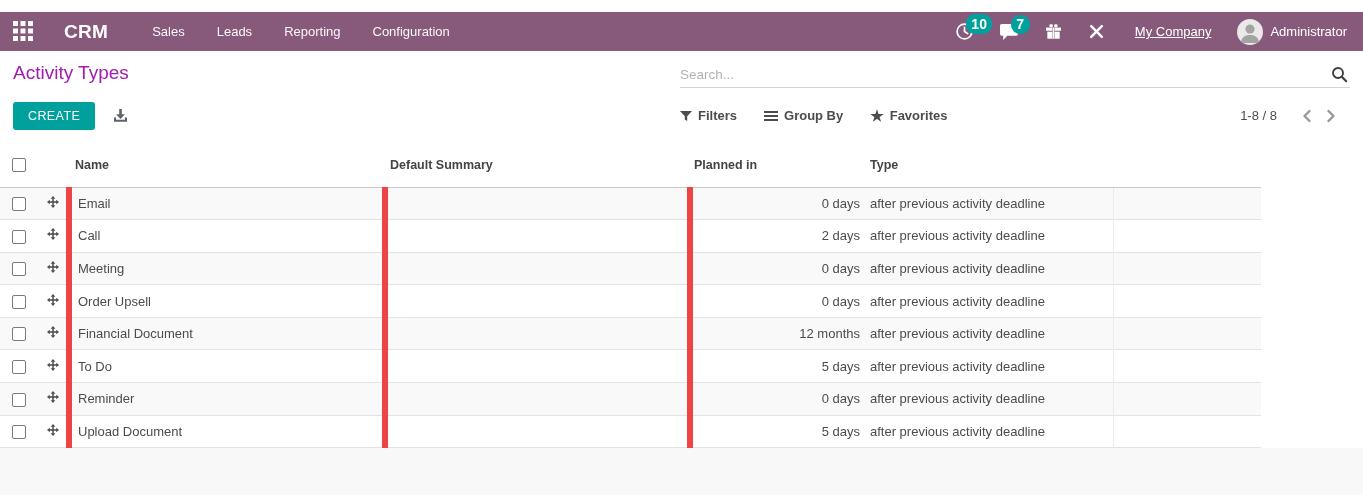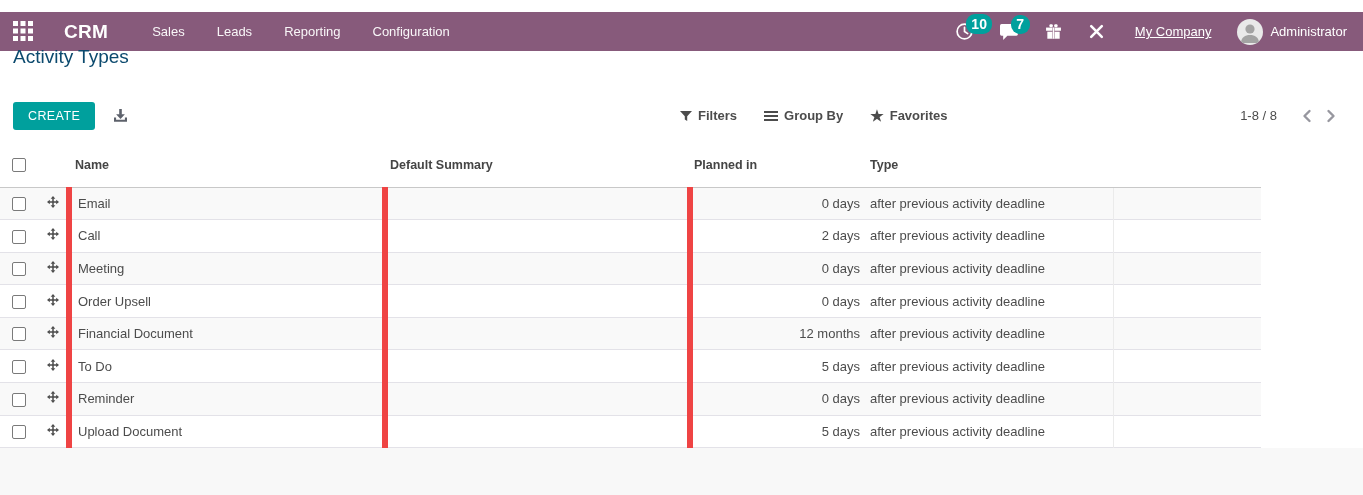--- a/index.html
+++ b/index.html
@@ -25,21 +25,21 @@
   .badge {
     position:absolute; top:-8px; left:11px; background:#00A09D; color:#fff;
     font-size:14px; font-weight:bold; border-radius:9px; padding:1.5px 5.5px; line-height:1.2;text-align:center;
   }
   .nav-company { font-size:13px; margin:0 26px 0 4px; cursor:pointer;text-decoration:underline; }
   .avatar { width:26px; height:26px; border-radius:50%; background:#e9e9e9; overflow:hidden; margin-right:7px; flex:0 0 26px; }
   .nav-user { font-size:13px; cursor:pointer; }
 
   
   .cp-top { height:37px; flex:0 0 37px; display:flex; align-items:flex-end; padding:0 13px; }
-  .page-title { font-size:19px; color:#0c4a6e; margin-bottom:20px; }
+  .page-title { font-size:19px; color:#a21caf; margin-bottom:4px; }
   .search-box {
     margin-left:auto; width:670px; display:flex; align-items:center;
     border-bottom:1px solid #d5d5d5; padding-bottom:2px;
   }
   .search-box input {
     border:none; outline:none; flex:1; font-size:13.5px; color:#555;
     font-family:"Liberation Sans", sans-serif; background:transparent; padding:3px 0;
   }
   .search-box input::placeholder { color:#b3b3b3; }
   .search-btn { cursor:pointer; display:flex; padding:0 2px; }
@@ -146,20 +146,29 @@
         <circle cx="13" cy="10" r="4.6" fill="#a3a3a3"></circle>
         <path d="M4 24 c0 -5.5 4.2 -8 9 -8 s9 2.5 9 8 z" fill="#a3a3a3"></path>
       </svg>
     </div>
     <div class="nav-user">Administrator</div>
   </div>
 </div>
 
 <div class="cp-top">
   <div class="page-title">Activity Types</div>
+  <div class="search-box">
+    <input type="text" placeholder="Search..." style="">
+    <span class="search-btn">
+      <svg width="17" height="17" viewBox="0 0 17 17">
+        <circle cx="7" cy="7" r="5" fill="none" stroke="#3f3f3f" stroke-width="1.9"></circle>
+        <line x1="10.8" y1="10.8" x2="15.2" y2="15.2" stroke="#3f3f3f" stroke-width="2.2" stroke-linecap="round"></line>
+      </svg>
+    </span>
+  </div>
 </div>
 
 <div class="cp-bottom">
   <button class="btn-create">CREATE</button>
   <span class="export-btn">
     <svg width="15" height="15" viewBox="0 0 15 15">
       <g fill="#5d616b">
         <rect x="6.2" y="1" width="2.6" height="5.8"></rect>
         <polygon points="7.5,11 3.1,6.3 11.9,6.3"></polygon>
         <path d="M1 9.5 L1 13.7 L14 13.7 L14 9.5 L11.9 9.5 L11.9 11.8 L3.1 11.8 L3.1 9.5 Z"></path>

